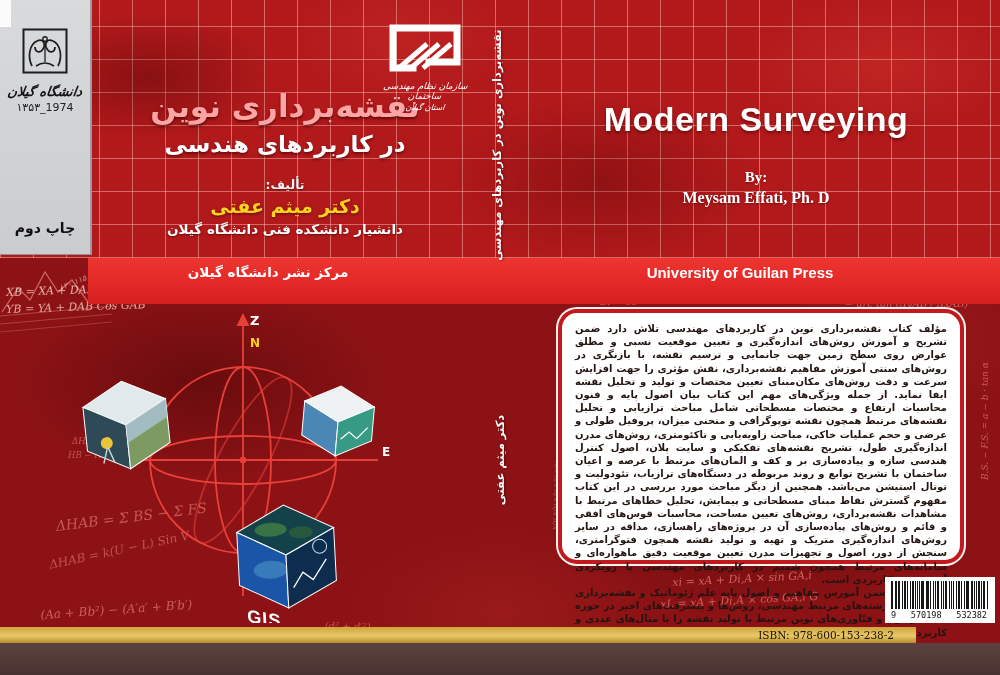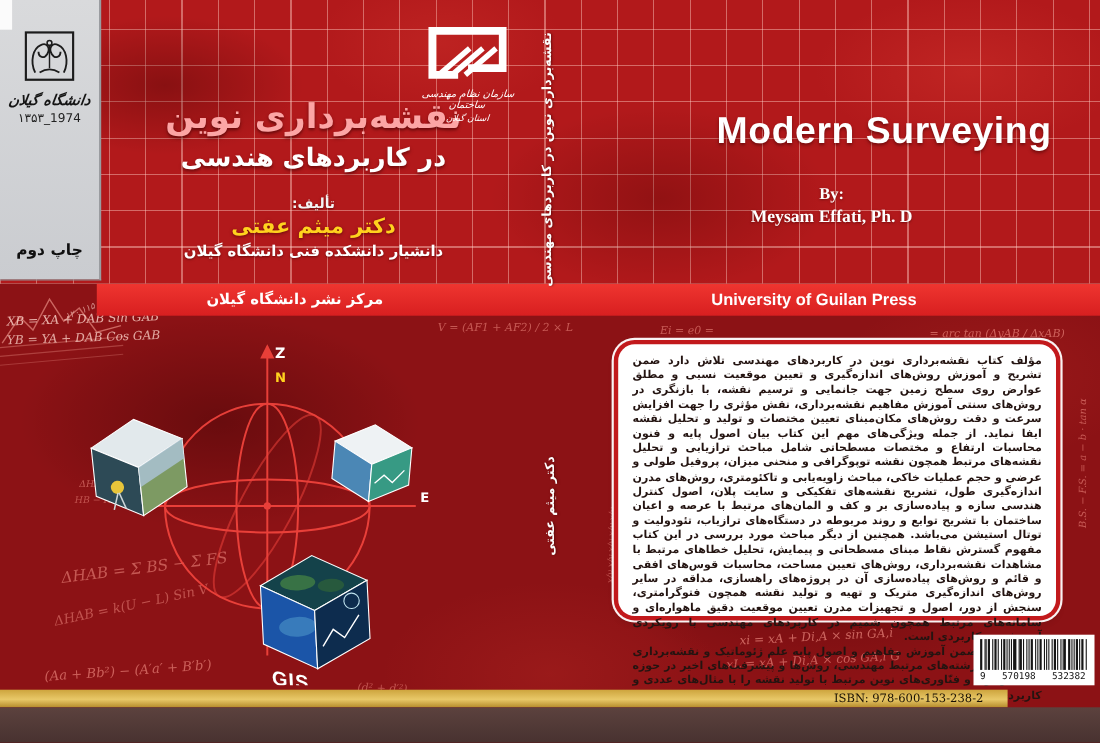--- a/index.html
+++ b/index.html
@@ -19,21 +19,21 @@
     background-color:#8c1215;
     background-image:
       radial-gradient(ellipse 260px 140px at 20% 30%, rgba(40,0,0,.35), transparent 70%),
       radial-gradient(ellipse 300px 160px at 75% 60%, rgba(40,0,0,.30), transparent 70%),
       radial-gradient(ellipse 220px 120px at 50% 85%, rgba(255,80,60,.12), transparent 70%),
       radial-gradient(ellipse 200px 110px at 90% 20%, rgba(255,80,60,.12), transparent 70%);}
   .texture-layer{position:absolute;left:0;top:0;width:1000px;height:675px;pointer-events:none;}
   .texture-layer span{position:absolute;font-family:"DejaVu Serif",serif;font-style:italic;
     color:#ff9e92;white-space:nowrap;transform-origin:left top;}
   
-  .pub-band{position:absolute;left:88px;top:258px;width:912px;height:29px;
+  .pub-band{position:absolute;left:88px;top:258px;width:912px;height:46px;
     background:linear-gradient(#ef3530,#d81f20);}
   .band-fa{position:absolute;left:0;top:0;width:360px;height:29px;line-height:29px;
     text-align:center;color:#fff;font-weight:bold;font-size:13.5px;direction:rtl;}
   .band-en{position:absolute;left:452px;top:0;width:400px;height:29px;line-height:29px;
     text-align:center;color:#fff;font-weight:bold;font-size:15px;
     font-family:"Liberation Sans",sans-serif;}
   
   .flap{position:absolute;left:0;top:0;width:90px;height:254px;
     background:linear-gradient(#d9dadc,#caccd0);border-right:2px solid #9a9ca0;
     border-bottom:1px solid #8e9094;text-align:center;}
@@ -63,21 +63,21 @@
   .org-line2{direction:rtl;font-size:8px;font-style:italic;color:#fff;margin-top:2px;
     transform:skewX(-6deg);}
   .spine-text{position:absolute;width:max-content;color:#fdfdfd;font-weight:bold;
     font-size:11.5px;direction:rtl;white-space:nowrap;
     text-shadow:0 1px 2px rgba(60,0,0,.6);}
   .spine-title{left:497px;top:145px;transform:translate(-50%,-50%) rotate(-90deg);}
   .spine-author{left:500px;top:460px;transform:translate(-50%,-50%) rotate(-90deg);}
   
   .en-cover{position:absolute;left:556px;top:100px;width:400px;text-align:center;color:#fff;}
   .en-title1{font-family:"Liberation Sans",sans-serif;font-weight:bold;font-size:34px;
-    letter-spacing:.5px;text-shadow:0 2px 3px rgba(60,0,0,.55);text-align:right;}
+    letter-spacing:.5px;text-shadow:0 2px 3px rgba(60,0,0,.55);}
   .en-title2{font-family:"Liberation Sans",sans-serif;font-weight:bold;font-size:20px;
     margin-top:9px;text-shadow:0 2px 3px rgba(60,0,0,.55);}
   .en-by{font-family:"Liberation Serif",serif;font-weight:bold;font-size:15px;margin-top:30px;
     text-shadow:0 1px 2px rgba(60,0,0,.55);}
   .en-author{font-family:"Liberation Serif",serif;font-weight:bold;font-size:16px;margin-top:3px;
     text-shadow:0 1px 2px rgba(60,0,0,.55);}
   
   .desc-box{position:absolute;left:562px;top:313px;width:398px;height:247px;background:#fff;
     border-radius:15px;box-sizing:border-box;padding:9px 13px 0 13px;
     box-shadow:0 0 0 4px #c2191c, 0 0 0 6px rgba(255,255,255,.95), 0 3px 8px rgba(0,0,0,.35);}

